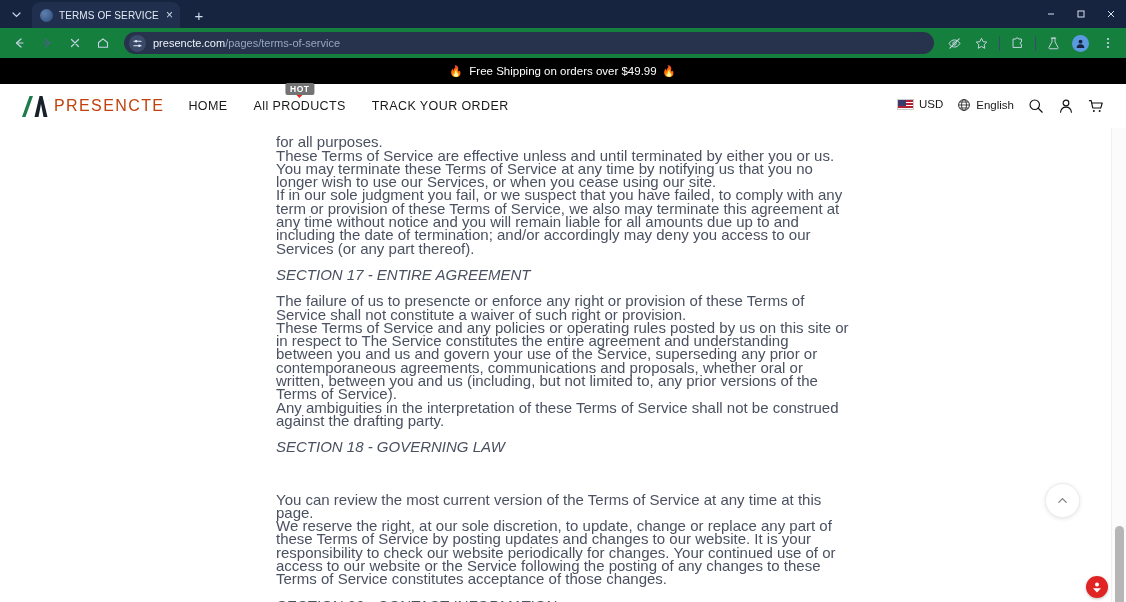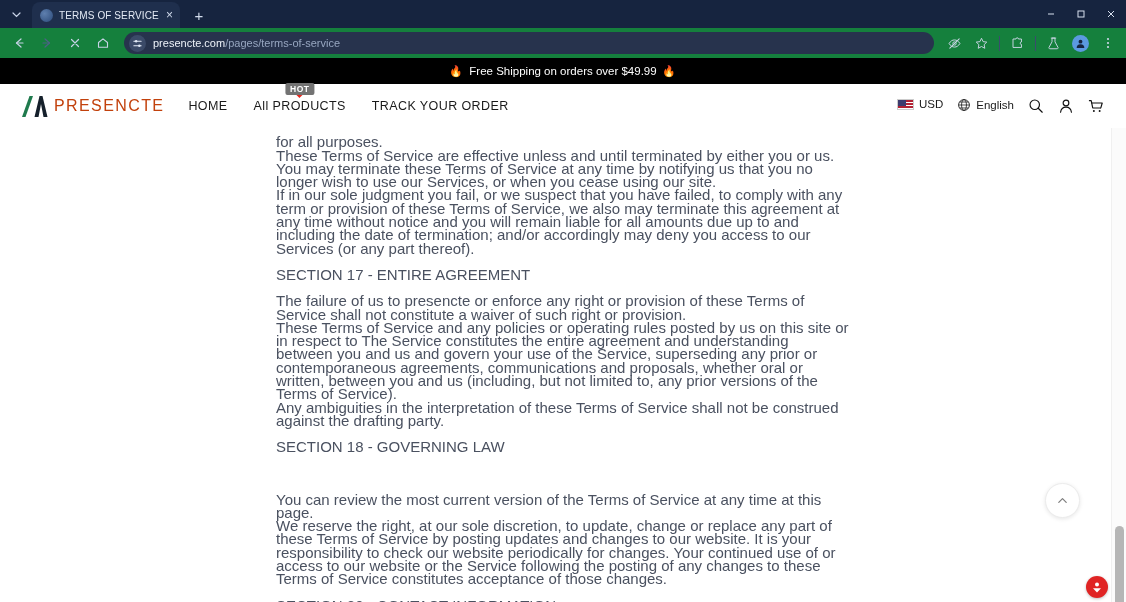--- a/index.html
+++ b/index.html
@@ -132,21 +132,21 @@
 
   .content {
     flex: 1 1 auto; overflow: hidden; position: relative; background: #fff;
   }
   .doc {
     position: absolute; left: 276px; top: -6px; width: 573px;
     color: #4a5160; font-size: 15px; line-height: 13.3px;
   }
   .doc p { margin: 0; }
   .doc .gap { height: 13px; }
-  .sect { color: #4a5160; }
+  .sect { color: #4a5160; font-style: italic; }
 
   
   .scroll-top {
     position: absolute; right: 46px; bottom: 84px; width: 35px; height: 35px;
     border-radius: 50%; background: #fff; border: 1px solid #ececec;
     box-shadow: 0 1px 4px rgba(0,0,0,.10);
     display: flex; align-items: center; justify-content: center; color: #7d7d7d;
   }
   .help-bubble {
     position: absolute; right: 18px; bottom: 4px; width: 22px; height: 22px;

